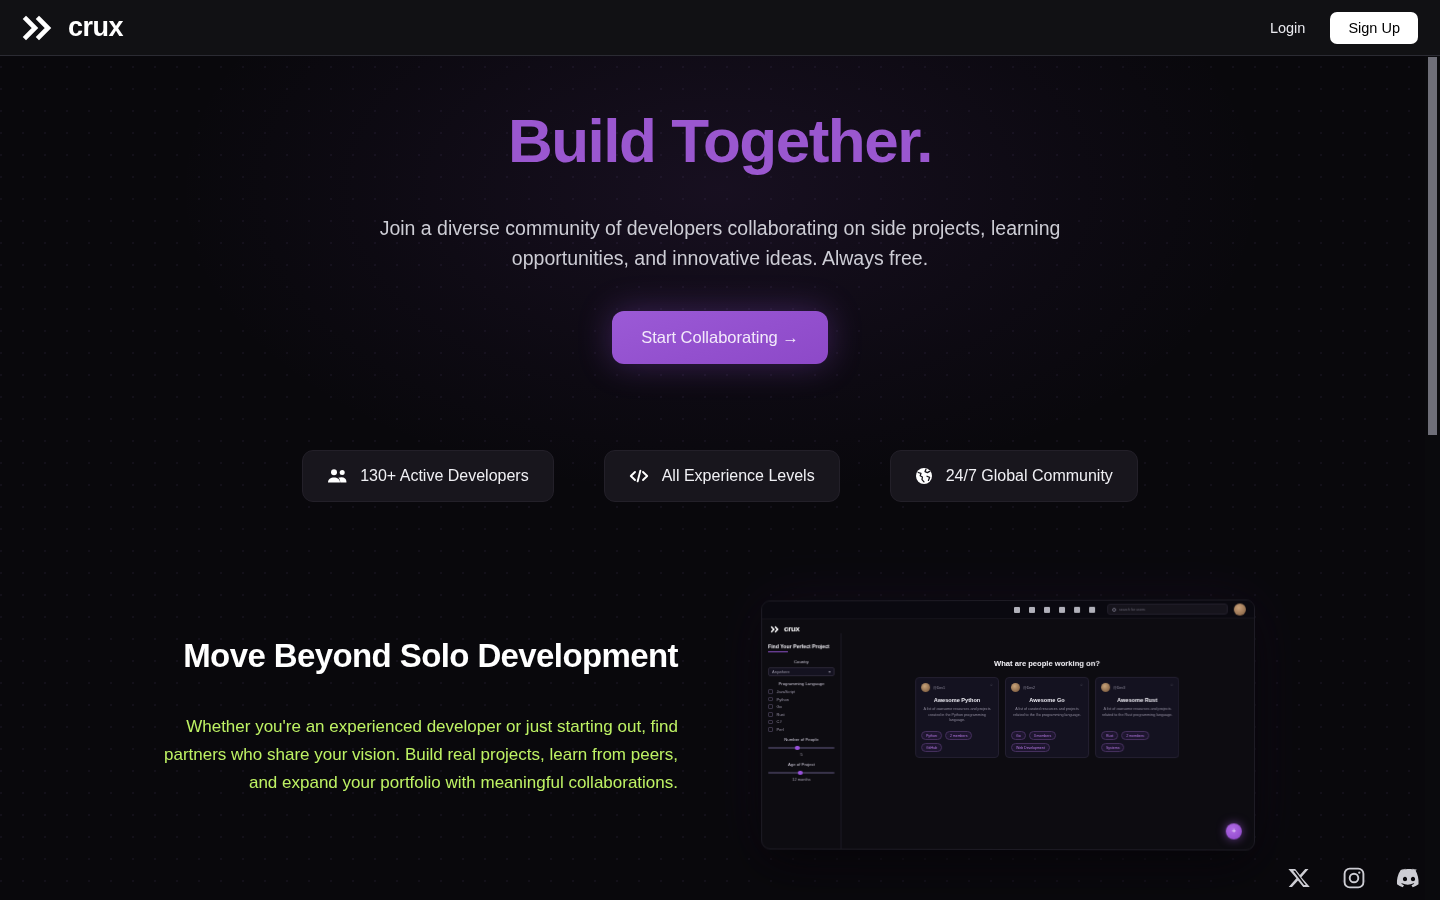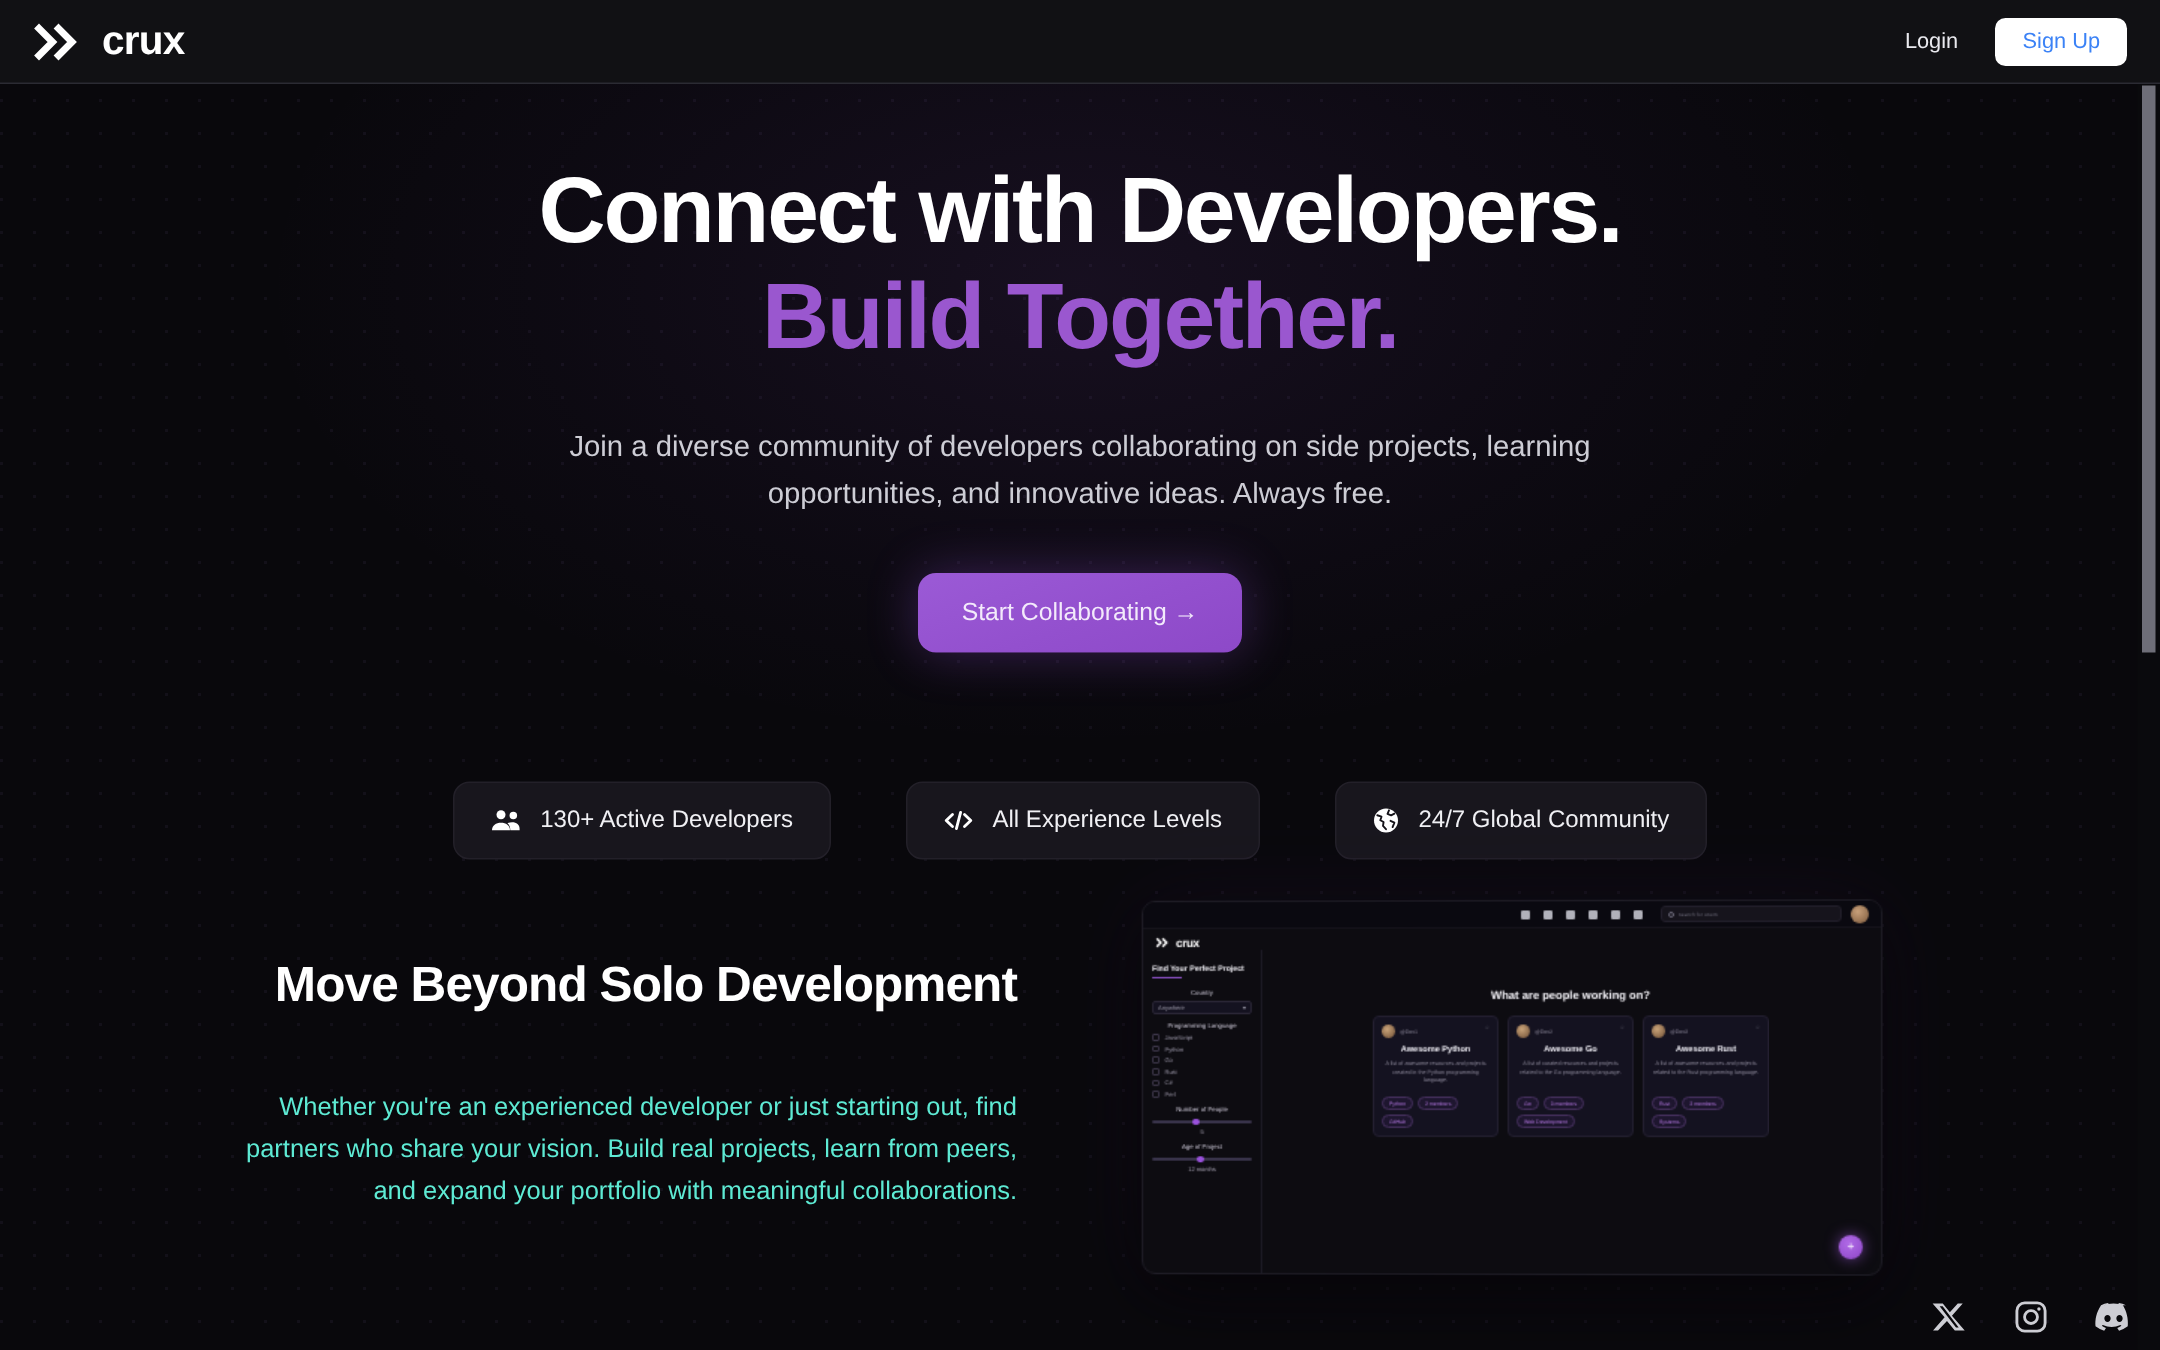--- a/index.html
+++ b/index.html
@@ -41,21 +41,21 @@
   .logo svg{ display:block; }
   .logo-text{
     font-size:27px; font-weight:700; letter-spacing:-.5px; color:#fff;
     line-height:1;
   }
   .nav-right{ margin-left:auto; display:flex; align-items:center; gap:17px; }
   .login-link{
     font-size:14.5px; color:#e9e9ee; text-decoration:none; padding:6px 8px;
   }
   .signup-btn{
-    background:#fff; color:#3b82f6; border:none; border-radius:7px;
+    background:#fff; color:#000000; border:none; border-radius:7px;
     font-size:14.5px; font-family:inherit;
     padding:8px 18px; cursor:pointer; font-weight:400;
   }
 
   
   .hero{
     position:absolute; top:56px; left:0; right:0;
     text-align:center; z-index:10;
     padding-top:50px;
   }
@@ -108,21 +108,21 @@
     padding:0 40px;
   }
   .feature-left{
     width:520px; margin-left:118px; padding-top:36px; text-align:right;
   }
   .feature-left h2{
     font-size:33px; font-weight:700; letter-spacing:-.6px; color:#fff;
     line-height:1.2;
   }
   .feature-left p{
-    margin-top:48px; font-size:17px; line-height:1.66; color:#5eead4;
+    margin-top:37px; font-size:17px; line-height:1.66; color:#bef264;
   }
 
   
   .mockup-wrap{
     margin-left:82px; width:494px; height:250px;
     border-radius:9px;
     background:#0d0c11;
     border:1px solid #1d1b24;
     box-shadow:0 14px 48px rgba(0,0,0,.75), 0 0 60px rgba(110,60,160,.12);
     overflow:hidden; position:relative;
@@ -241,21 +241,20 @@
     <span class="logo-text">crux</span>
   </div>
   <div class="nav-right">
     <a class="login-link" href="#">Login</a>
     <button class="signup-btn">Sign Up</button>
   </div>
 </div>
 
 <div class="hero">
   <h1>
-    <span>Connect with Developers.</span>
     <span class="accent">Build Together.</span>
   </h1>
   <p>Join a diverse community of developers collaborating on side projects, learning opportunities, and innovative ideas. Always free.</p>
 
   <div class="cta-row">
     <button class="btn-primary">Start Collaborating →</button>
   </div>
 
   <div class="stats-row">
     <div class="stat-pill">

